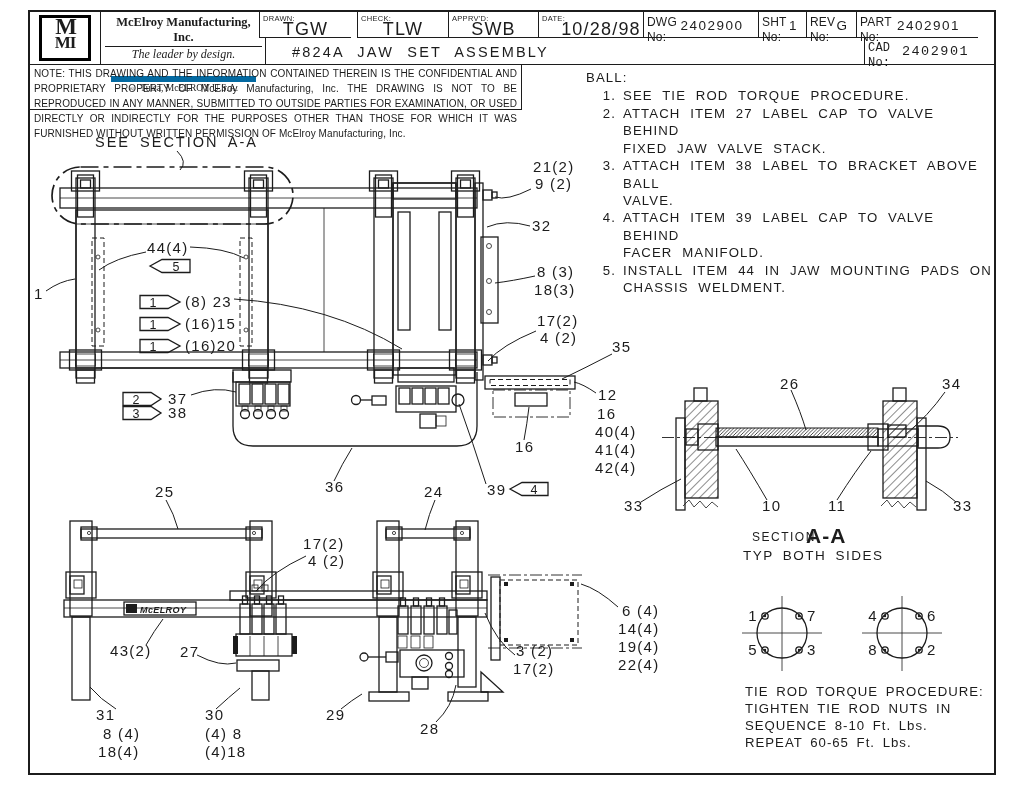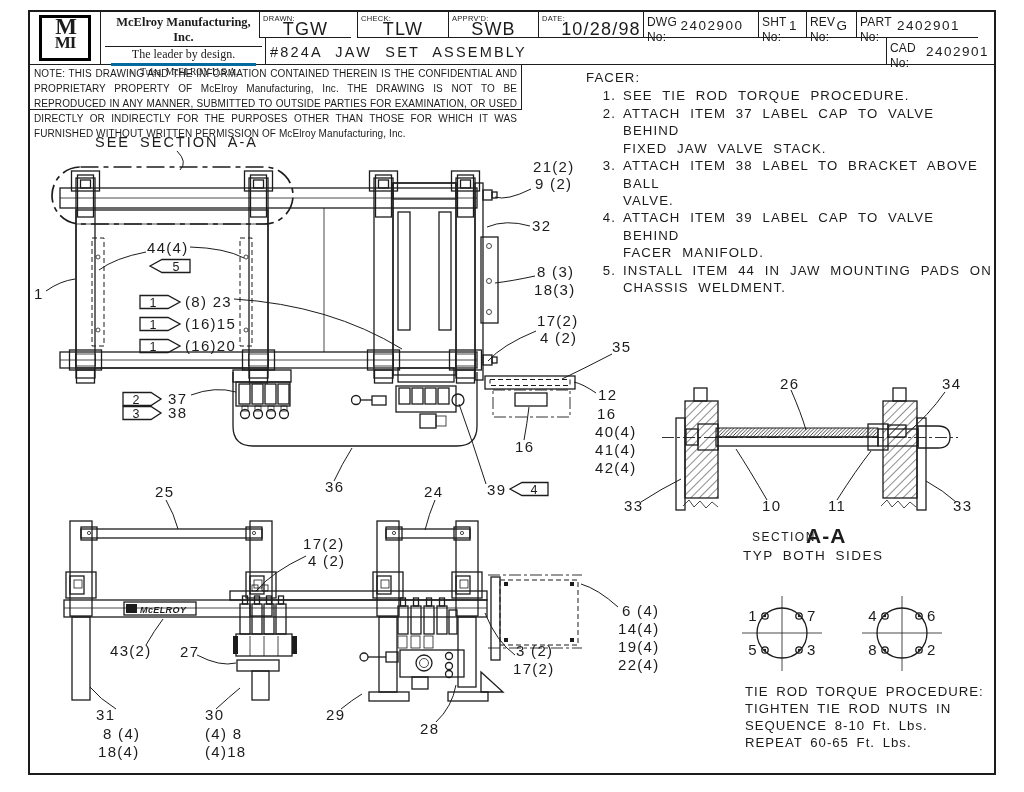--- a/index.html
+++ b/index.html
@@ -17,25 +17,25 @@
   .stack{position:absolute;left:3px;top:3px;font-size:12px;line-height:1.25;letter-spacing:.2px;}
   .valr{position:absolute;left:26px;right:4px;top:6px;text-align:center;font-size:13.5px;letter-spacing:1.5px;}
   #logo{position:absolute;left:0;top:0;width:70px;height:52px;display:flex;align-items:center;justify-content:center;}
   #logo .mmi{border:3.5px solid #000;width:46px;height:40px;text-align:center;
              font-family:"Liberation Serif",serif;font-weight:bold;line-height:1;background:#fff;}
   #logo .m1{font-size:23px;letter-spacing:-2px;display:block;margin-top:-3px;}
   #logo .m2{font-size:17px;letter-spacing:-1px;display:block;margin-top:-4px;}
   #company{position:absolute;left:70px;top:0;width:165px;height:52px;border-left:1.6px solid #1c1c1c;
            font-family:"Liberation Serif",serif;text-align:center;}
   #company .l1{font-size:12.5px;font-weight:bold;border-bottom:1px solid #1c1c1c;margin:3px 4px 0 4px;padding-bottom:1px;}
-  #company .l2{font-size:12px;border-bottom:3px solid #0369a1;margin:0 10px;padding-bottom:1px;}
+  #company .l2{font-size:12px;border-bottom:6px solid #0369a1;margin:0 10px;padding-bottom:14px;font-style:italic;}
   #company .l3{font-size:9.5px;margin-top:1px;}
   #company .reg{font-size:7px;vertical-align:middle;margin-right:6px;}
   #dtitle{position:absolute;left:235px;top:26px;width:591px;height:26px;border-left:1.6px solid #1c1c1c;
-          box-sizing:border-box;font-size:14.5px;letter-spacing:2.2px;word-spacing:7px;padding:6px 0 0 4px;}
+          box-sizing:border-box;font-size:14.5px;letter-spacing:2.2px;word-spacing:7px;padding:6px 0 0 26px;}
   
   #notebox{position:absolute;left:0;top:52px;width:492px;height:46px;box-sizing:border-box;
            border:1.8px solid #1c1c1c;border-left:none;border-top:none;
            font-size:10px;line-height:1.5;letter-spacing:.1px;padding:2px 4px;text-align:justify;}
   
   #notes{position:absolute;left:556px;top:57px;width:406px;font-size:13.2px;
          letter-spacing:1.1px;word-spacing:5px;line-height:1.32;}
   #notes .nhead{margin-bottom:1px;}
   .nitem{display:flex;}
   .nnum{width:30px;text-align:right;padding-right:7px;flex:none;}
@@ -108,37 +108,37 @@
       <div class="cell r1" style="left:776px;width:50px;">
         <span class="stack"><span>REV</span><br><span>No:</span></span>
         <span class="valr">G</span>
       </div>
       <div class="cell r1" style="left:826px;width:122px;border-bottom:none;height:26px;">
         <span class="stack"><span>PART</span><br><span>No:</span></span>
         <span class="valr">2402901</span>
         <span style="position:absolute;left:0;right:0;bottom:0;border-bottom:1.6px solid #1c1c1c;"></span>
       </div>
       <div id="dtitle">#824A JAW SET ASSEMBLY</div>
-      <div class="cell r2" style="left:856px;width:120px;">
+      <div class="cell r2" style="left:834px;width:120px;font-family:Liberation Mono, monospace;">
         <span class="stack"><span>CAD</span><br><span>No:</span></span>
         <span class="valr">2402901</span>
       </div>
     </div>
 
     <div id="notebox">NOTE: THIS DRAWING AND THE INFORMATION CONTAINED THEREIN IS THE CONFIDENTIAL AND PROPRIETARY PROPERTY OF McElroy Manufacturing, Inc. THE DRAWING IS NOT TO BE REPRODUCED IN ANY MANNER, SUBMITTED TO OUTSIDE PARTIES FOR EXAMINATION, OR USED DIRECTLY OR INDIRECTLY FOR THE PURPOSES OTHER THAN THOSE FOR WHICH IT WAS FURNISHED WITHOUT WRITTEN PERMISSION OF McElroy Manufacturing, Inc.</div>
 
     <div id="notes">
-      <div class="nhead">FACER:</div>
+      <div class="nhead">BALL:</div>
       <div class="nitem">
           <span class="nnum">1.</span>
           <span class="ntext">SEE TIE ROD TORQUE PROCEDURE.</span>
         </div>
       <div class="nitem">
           <span class="nnum">2.</span>
-          <span class="ntext">ATTACH ITEM 37 LABEL CAP TO VALVE BEHIND
+          <span class="ntext">ATTACH ITEM 27 LABEL CAP TO VALVE BEHIND
 FIXED JAW VALVE STACK.</span>
         </div>
       <div class="nitem">
           <span class="nnum">3.</span>
           <span class="ntext">ATTACH ITEM 38 LABEL TO BRACKET ABOVE BALL
 VALVE.</span>
         </div>
       <div class="nitem">
           <span class="nnum">4.</span>
           <span class="ntext">ATTACH ITEM 39 LABEL CAP TO VALVE BEHIND

